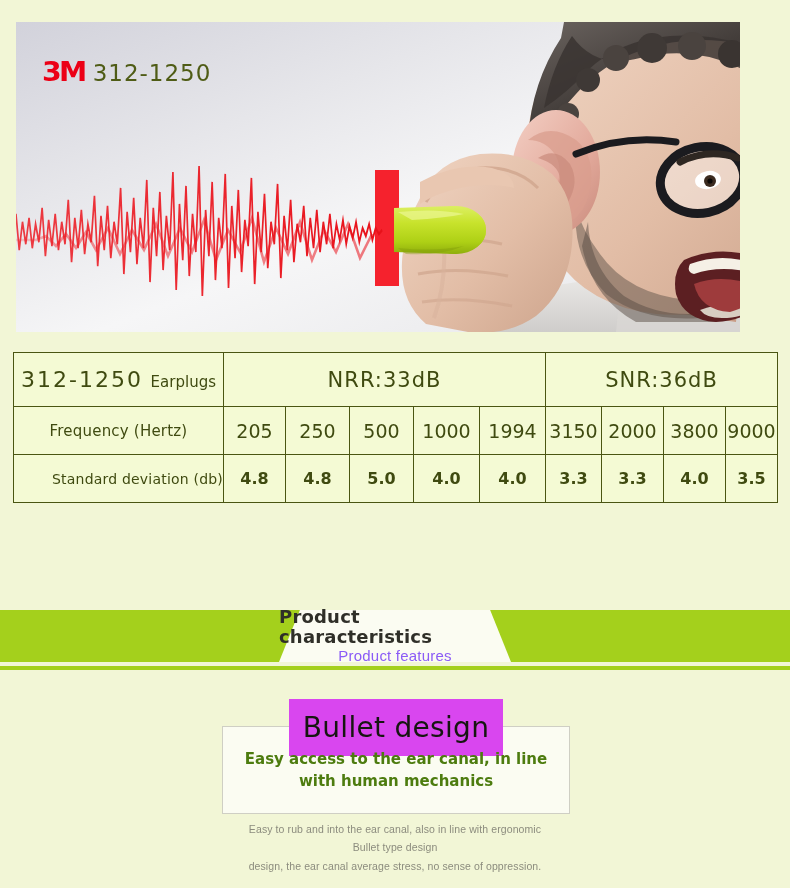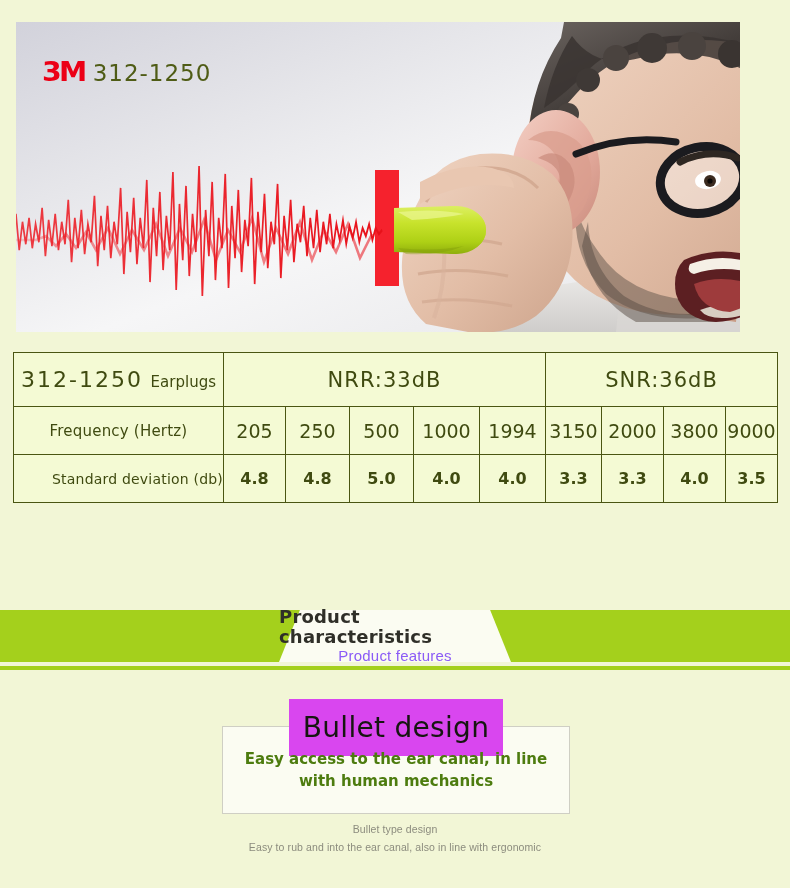--- a/index.html
+++ b/index.html
@@ -458,15 +458,16 @@
 <div class="banner-rule"></div>
 
 <div class="feature">
   <div class="feature-legend">
     <span>Bullet design</span>
   </div>
   <div class="feature-body">Easy access to the ear canal, in line with human mechanics</div>
 </div>
 
 <div class="footnote">
+  <div>Easy to rub and into the ear canal, also in line with ergonomic</div>
   <div>Bullet type design</div>
-  <div>Easy to rub and into the ear canal, also in line with ergonomic</div>
+  <div>design, the ear canal average stress, no sense of oppression.</div>
 </div>
 
 </body></html>

